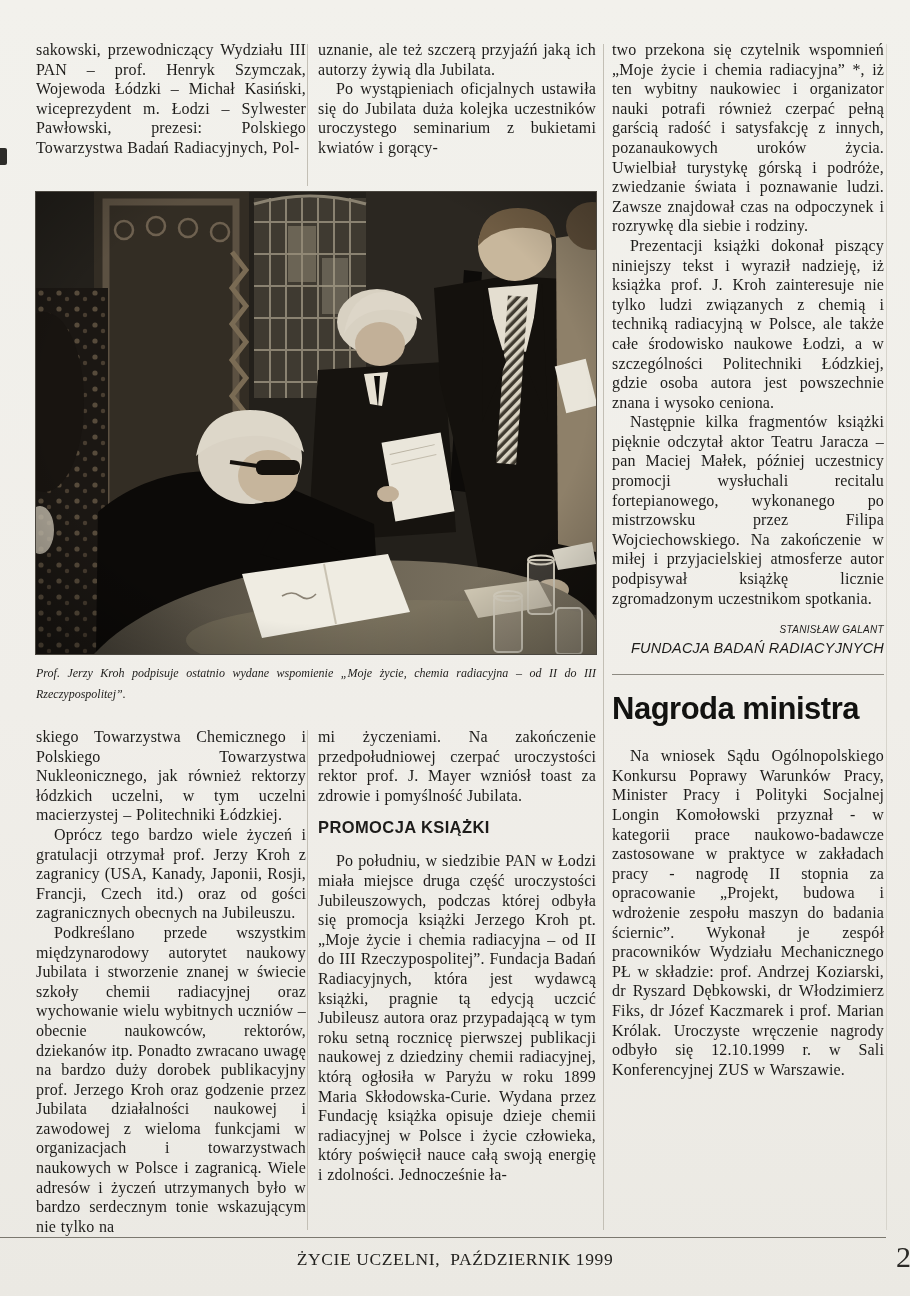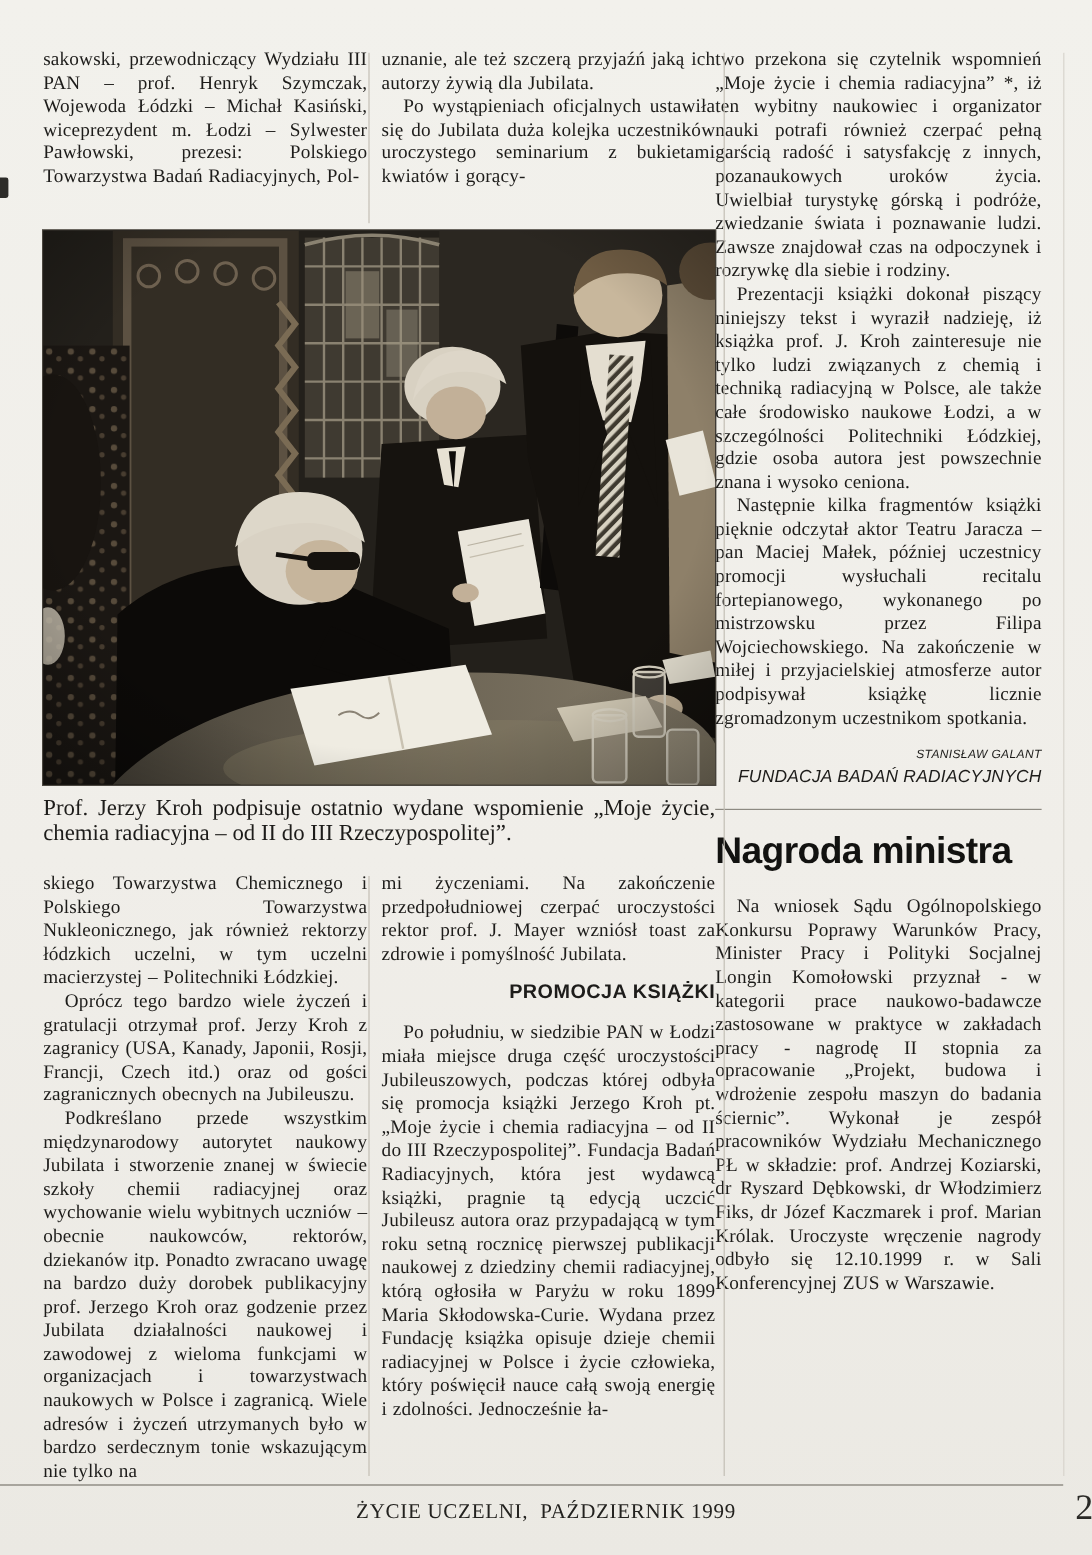--- a/index.html
+++ b/index.html
@@ -9,32 +9,32 @@
     font-family:"Liberation Serif", serif;color:#1d1c1a;padding-left:36px;
   }
   .block{position:absolute;}
   .body-text{
     margin:0;font-size:16px;line-height:19.6px;text-align:justify;
     letter-spacing:0.15px;word-spacing:0.5px;
   }
   .indent{text-indent:18px;}
   #col1-top{left:36px;top:40px;width:270px;}
   #col2-top{left:318px;top:40px;width:278px;}
-  #col3{left:596px;top:40px;width:272px;}
+  #col3{left:612px;top:40px;width:272px;}
   #col1-bottom{left:36px;top:727px;width:270px;}
   #col2-bottom{left:318px;top:727px;width:278px;}
   .photo{left:36px;top:192px;width:560px;height:462px;margin:0;background:#23201b;box-shadow:0 0 0 1px #4a463f;}
   .photo svg{display:block;}
   .caption{
-    left:36px;top:663px;width:560px;font-size:19px;
+    left:36px;top:663px;width:560px;font-style:italic;font-size:12px;
     line-height:21px;text-align:justify;
   }
   .promo-heading{
     font-family:"Liberation Sans", sans-serif;font-weight:bold;
-    font-size:16.5px;text-align:right;margin:13px 0 14px;letter-spacing:0.4px;
+    font-size:16.5px;text-align:left;margin:13px 0 14px;letter-spacing:0.4px;
   }
   .signature{margin-top:12px;text-align:right;font-family:"Liberation Sans", sans-serif;font-style:italic;line-height:19px;}
   .sig-name{font-weight:normal;font-size:10px;letter-spacing:0.3px;}
   .sig-org{font-size:14.5px;letter-spacing:0.2px;}
   .footnote{
     margin:30px 0 0;font-style:italic;font-size:15px;line-height:19.5px;
     text-align:justify;letter-spacing:0.2px;
   }
   .rule{margin:16px 0 10px;border:0;border-top:1.5px solid #8d8a82;height:0;}
   .award-heading{

